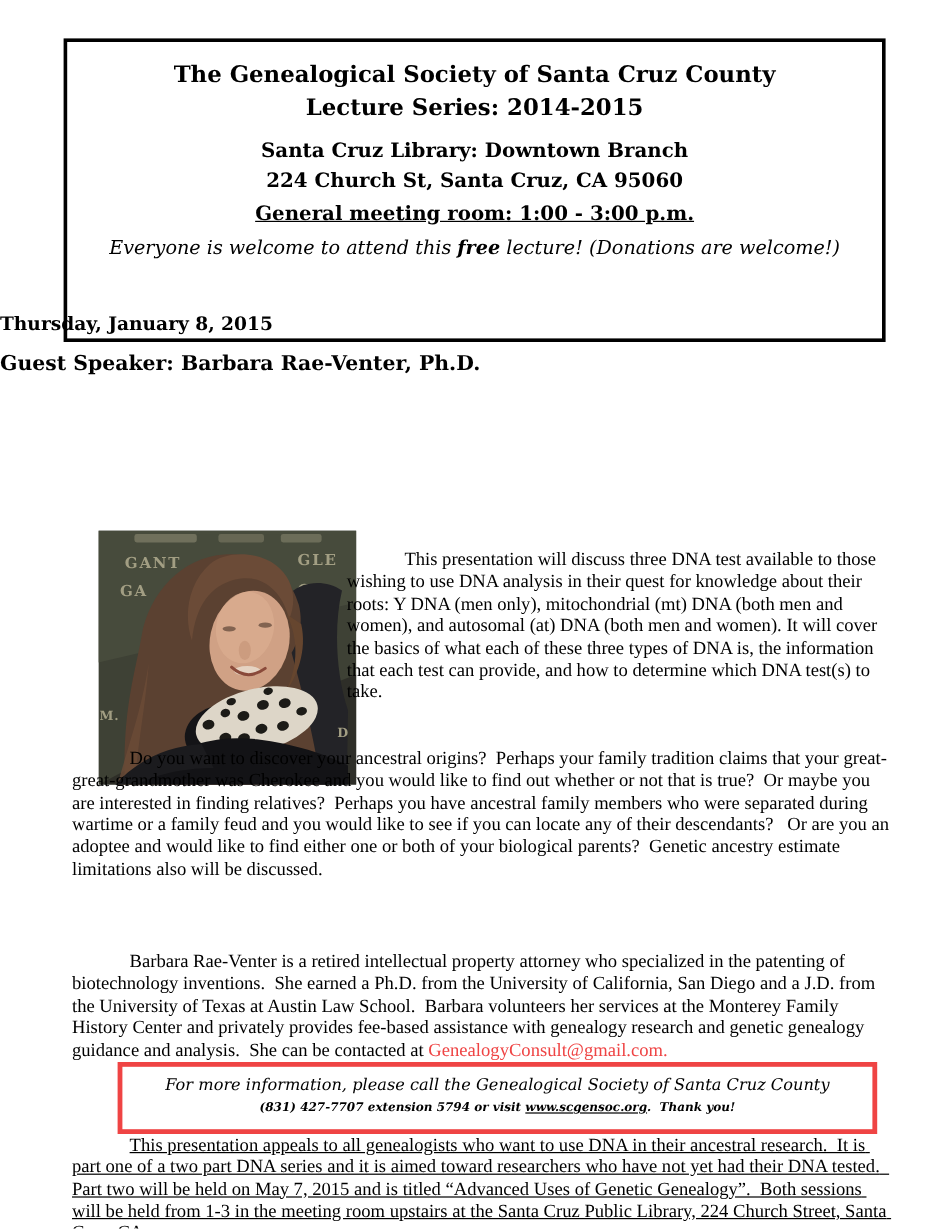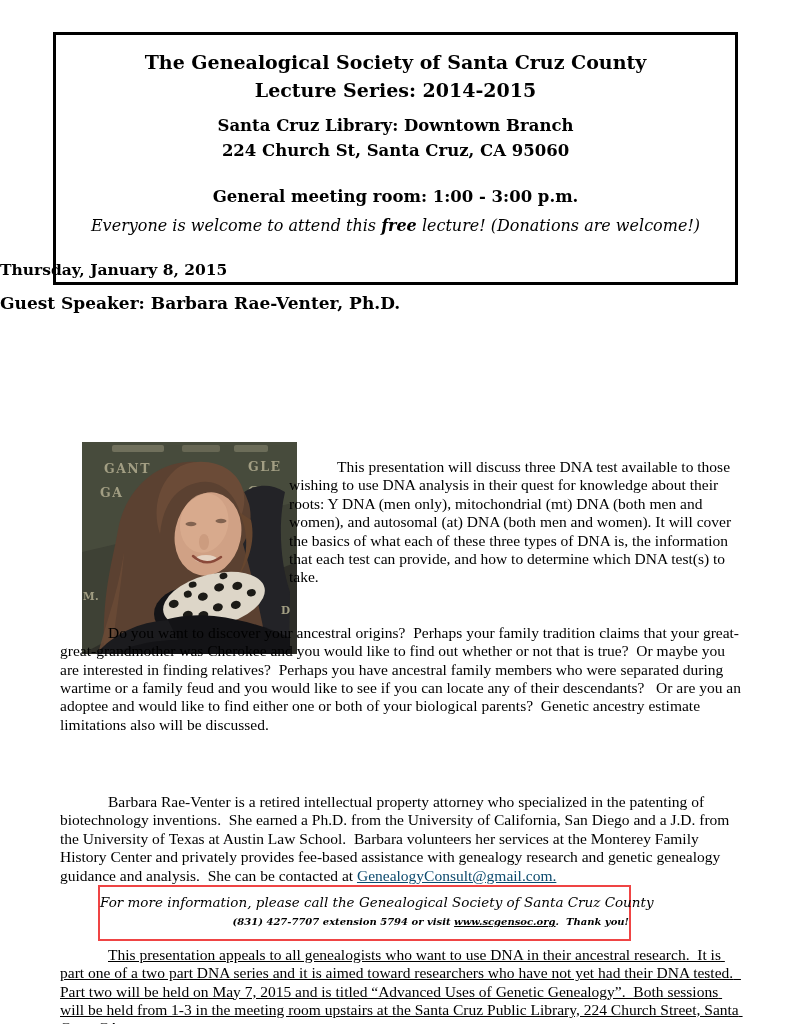--- a/index.html
+++ b/index.html
@@ -12,21 +12,21 @@
 
   
   .header-box {
     position:absolute; left:53px; top:32px; width:685px; height:253px;
     border:3px solid #000; text-align:center;
     font-family:"DejaVu Serif", serif; padding-top:13px;
   }
   .hb-title-line { font-size:19px; font-weight:bold; line-height:28px; white-space:nowrap; }
   .hb-venue { margin-top:9px; }
   .hb-venue-line { font-size:16.5px; font-weight:bold; line-height:25px; white-space:nowrap; }
-  .hb-room { margin-top:21px; font-size:16.5px; font-weight:bold; line-height:25px; white-space:nowrap; }
+  .hb-room { margin-top:2px; font-size:16.5px; font-weight:bold; line-height:25px; white-space:nowrap;text-decoration:underline; }
   .hb-welcome { margin-top:5px; font-size:16px; font-style:italic; line-height:24px; white-space:nowrap; }
   .hb-welcome .free { font-weight:bold; }
 
   
   .event { position:absolute; left:0; top:260px; width:100%; text-align:left;
            font-family:"DejaVu Serif", serif; }
   .event-date    { font-size:15.5px; font-weight:bold; }
   .event-speaker { margin-top:14px; font-size:17px; font-weight:bold; }
   .event-title   { margin-top:12px; font-size:19.5px; font-weight:bold; font-style:italic; }
 
@@ -34,26 +34,26 @@
   .content {
     position:absolute; left:60px; top:366px; width:681px;
     font-size:15.5px; line-height:18.4px; white-space:pre-wrap;
   }
   .photo-float { float:left; width:207px; height:212px; margin:2px 12px 3px 10px;padding-left:12px; }
   .photo-float svg { display:block; }
   .content p { text-indent:48px; }
   p.p2 { margin-top:0; }
   p.p3 { margin-top:22px; }
   p.p4 { margin-top:24px;text-decoration:underline; }
-  a.email { color:#0c4a6e; text-decoration:underline; cursor:pointer; }
+  a.email { color:#ef4444; cursor:pointer; }
 
   
   .footer-box {
-    position:absolute; left:98px; top:885px; width:533px;
-    border:2px solid #ef4444; text-align:right;
+    position:absolute; left:98px; top:885px; width:633px;
+    border:4px solid #ef4444; text-align:center;
     font-family:"DejaVu Serif", serif; padding:6px 0 7px;
   }
   .fb-line1 { font-size:13.5px; font-style:italic; line-height:19px; white-space:pre; }
   .fb-line2 { font-size:10px;   font-style:italic; font-weight:bold; line-height:20px; white-space:pre; }
   .fb-line2 a.site { color:#000; text-decoration:underline; cursor:pointer; }
 
   
   .wt  { font-family:"DejaVu Serif", serif; font-weight:bold; font-size:12.5px;
          fill:#a29e83; letter-spacing:1.5px; }
   .wt2 { font-size:10.5px; letter-spacing:0.5px; }

